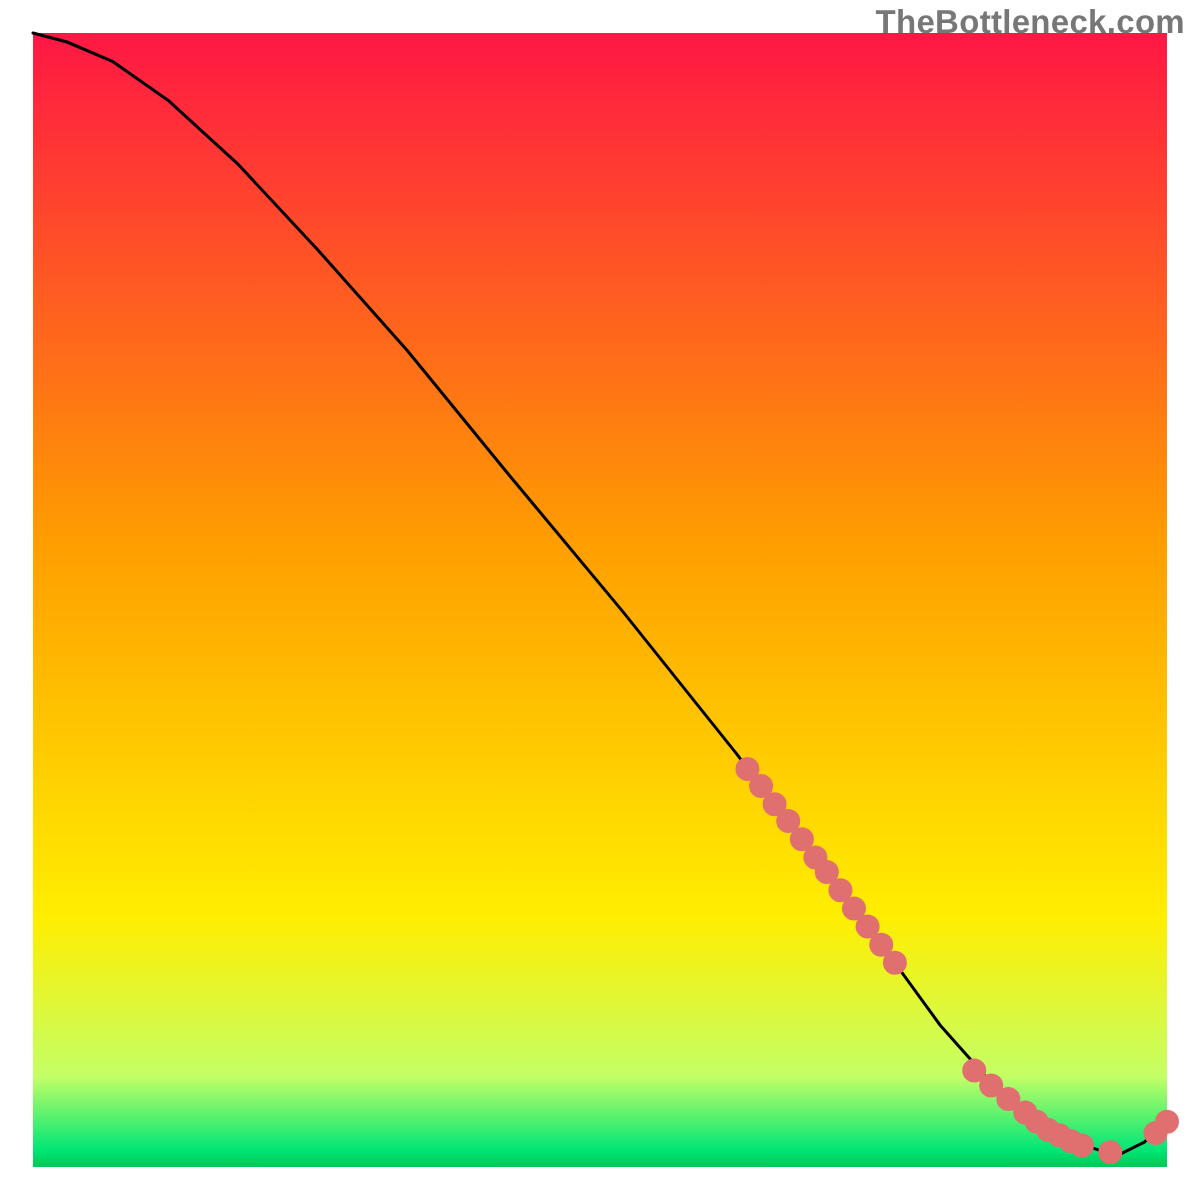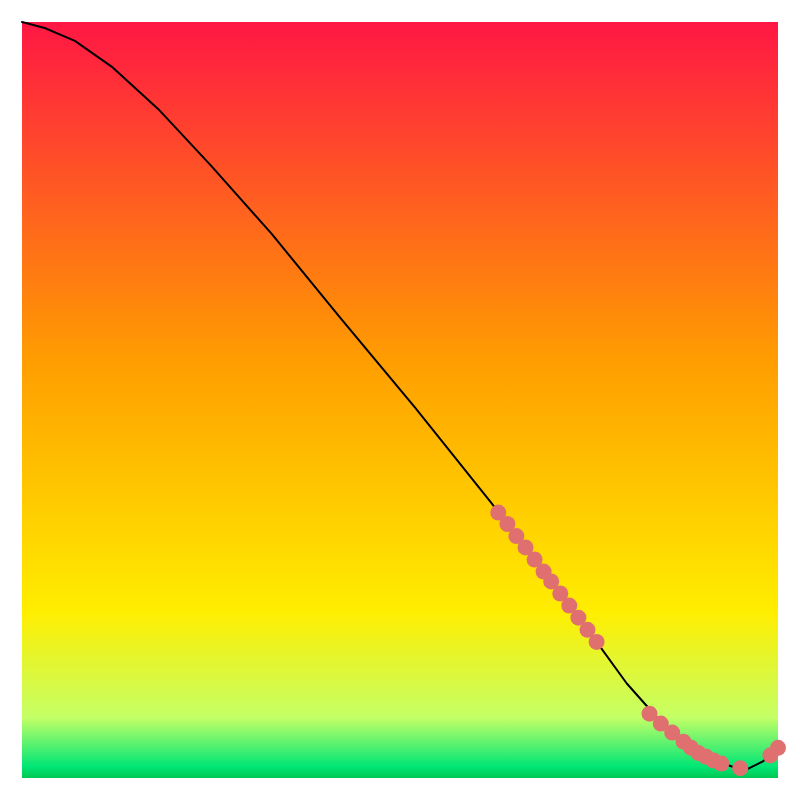--- a/index.html
+++ b/index.html
@@ -65,13 +65,14 @@
       <circle cx="683.5" cy="741.7" r="8" fill="#e07070"></circle>
       <circle cx="691.1" cy="747.8" r="8" fill="#e07070"></circle>
       <circle cx="698.6" cy="753.1" r="8" fill="#e07070"></circle>
       <circle cx="706.2" cy="756.8" r="8" fill="#e07070"></circle>
       <circle cx="713.7" cy="760.6" r="8" fill="#e07070"></circle>
       <circle cx="721.3" cy="763.6" r="8" fill="#e07070"></circle>
       <circle cx="740.2" cy="768.2" r="8" fill="#e07070"></circle>
       <circle cx="770.4" cy="755.3" r="8" fill="#e07070"></circle>
       <circle cx="778.0" cy="747.8" r="8" fill="#e07070"></circle>
     </svg>
+  <div class="watermark">TheBottleneck.com</div>
 </div>
 
 </body></html>

